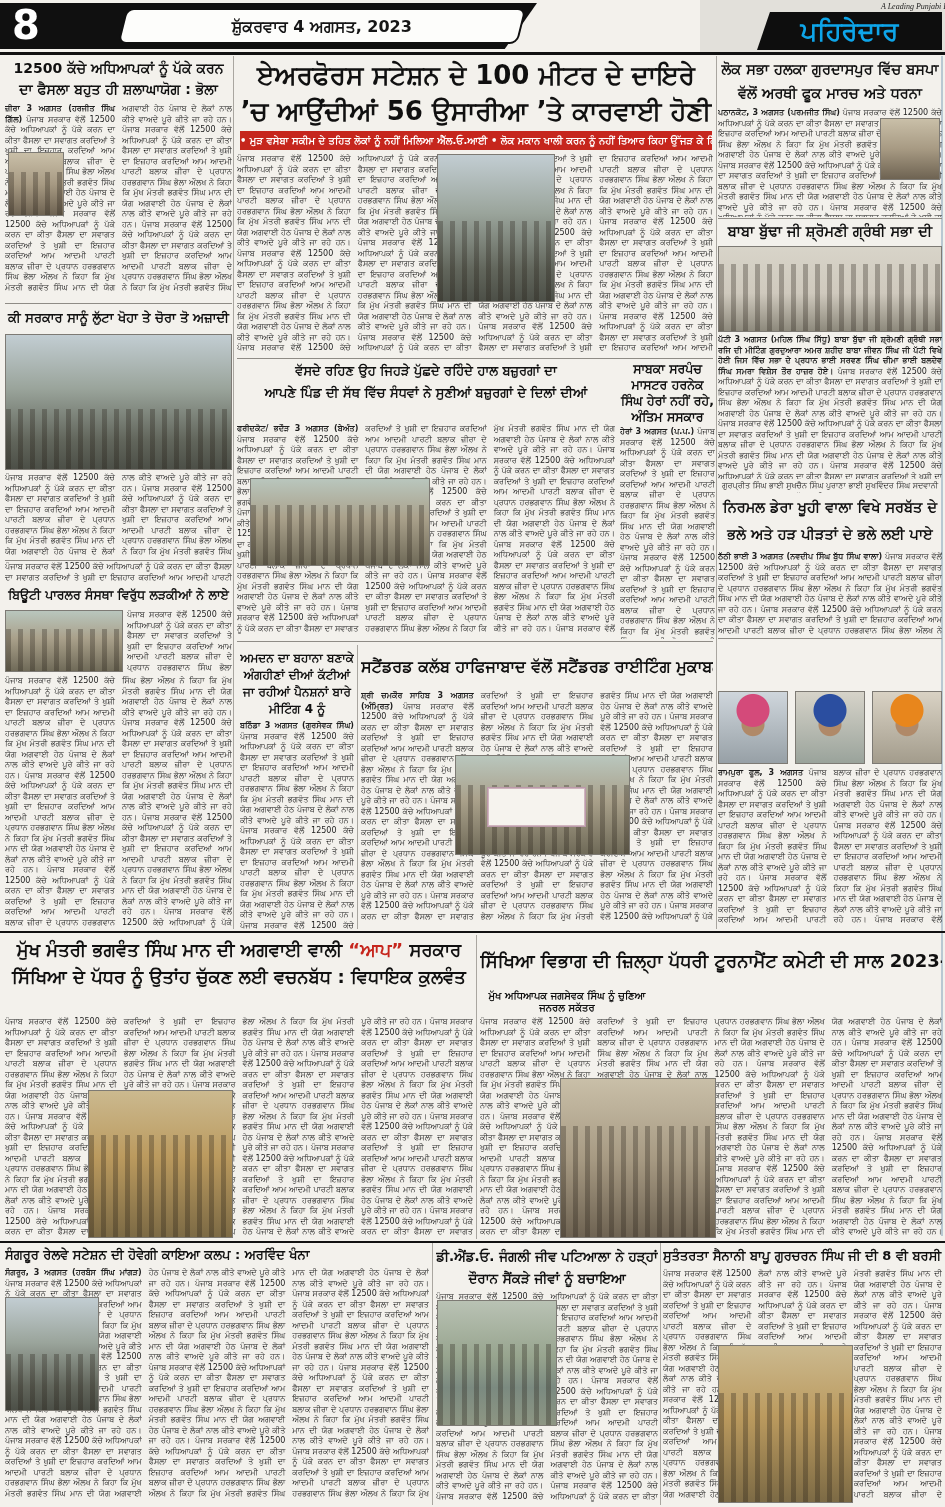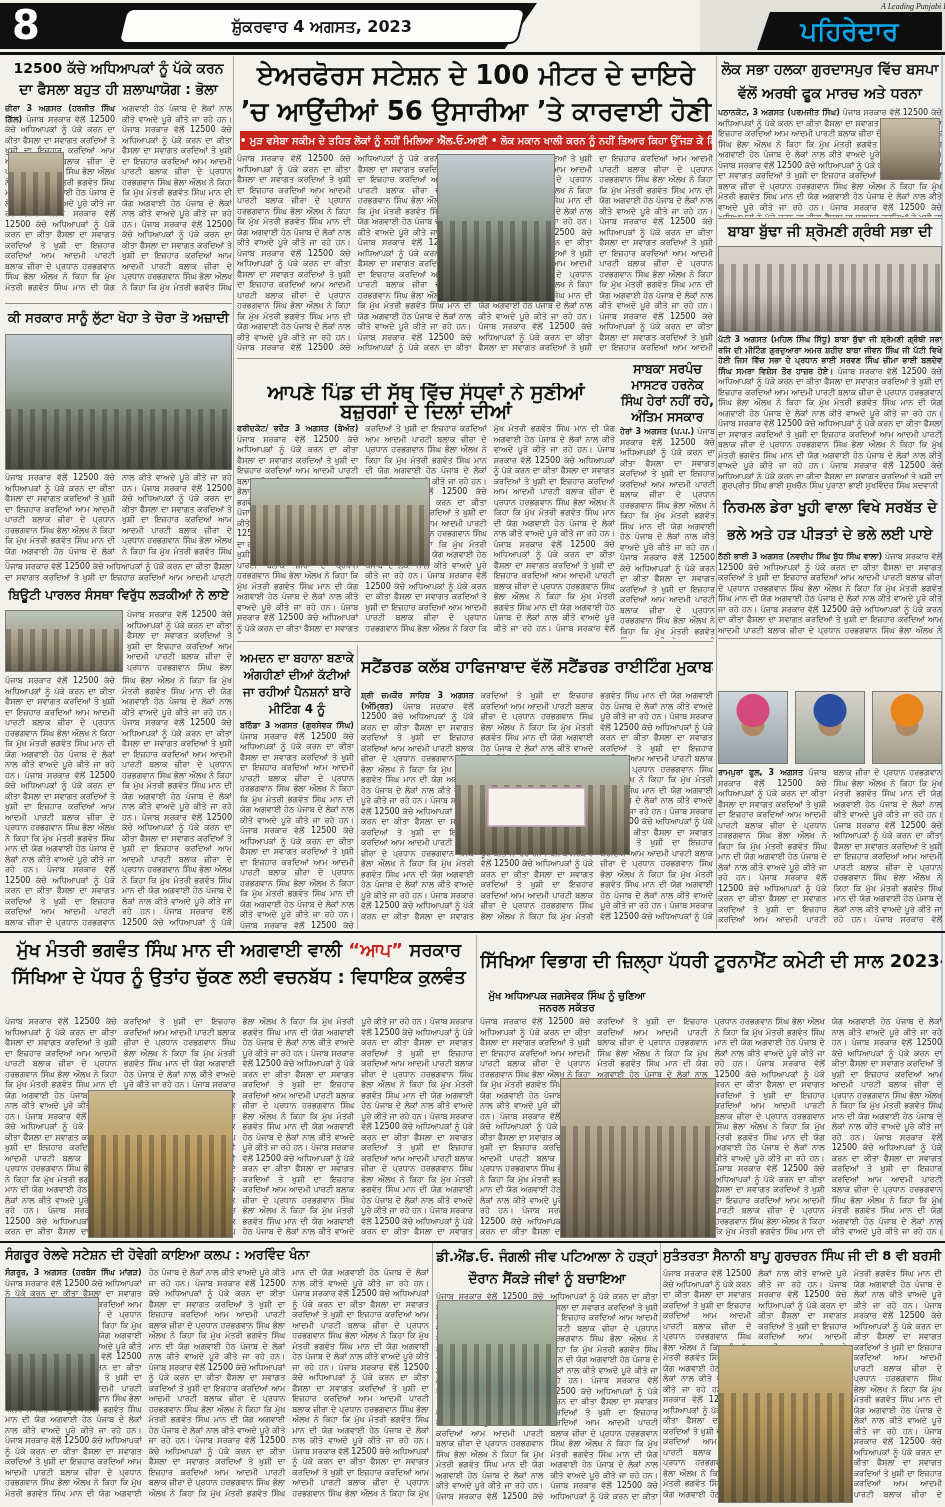--- a/index.html
+++ b/index.html
@@ -96,21 +96,22 @@
   <div class="abs body-txt cols2" style="left:5px;top:676px;width:227px;height:253px"><span> ਪੰਜਾਬ ਸਰਕਾਰ ਵੱਲੋਂ 12500 ਕੱਚੇ ਅਧਿਆਪਕਾਂ ਨੂੰ ਪੱਕੇ ਕਰਨ ਦਾ ਕੀਤਾ ਫੈਸਲਾ ਦਾ ਸਵਾਗਤ ਕਰਦਿਆਂ ਤੇ ਖੁਸ਼ੀ ਦਾ ਇਜ਼ਹਾਰ ਕਰਦਿਆਂ ਆਮ ਆਦਮੀ ਪਾਰਟੀ ਬਲਾਕ ਜ਼ੀਰਾ ਦੇ ਪ੍ਰਧਾਨ ਹਰਭਗਵਾਨ ਸਿੰਘ ਭੋਲਾ ਔਲਖ ਨੇ ਕਿਹਾ ਕਿ ਮੁੱਖ ਮੰਤਰੀ ਭਗਵੰਤ ਸਿੰਘ ਮਾਨ ਦੀ ਯੋਗ ਅਗਵਾਈ ਹੇਠ ਪੰਜਾਬ ਦੇ ਲੋਕਾਂ ਨਾਲ ਕੀਤੇ ਵਾਅਦੇ ਪੂਰੇ ਕੀਤੇ ਜਾ ਰਹੇ ਹਨ। ਪੰਜਾਬ ਸਰਕਾਰ ਵੱਲੋਂ 12500 ਕੱਚੇ ਅਧਿਆਪਕਾਂ ਨੂੰ ਪੱਕੇ ਕਰਨ ਦਾ ਕੀਤਾ ਫੈਸਲਾ ਦਾ ਸਵਾਗਤ ਕਰਦਿਆਂ ਤੇ ਖੁਸ਼ੀ ਦਾ ਇਜ਼ਹਾਰ ਕਰਦਿਆਂ ਆਮ ਆਦਮੀ ਪਾਰਟੀ ਬਲਾਕ ਜ਼ੀਰਾ ਦੇ ਪ੍ਰਧਾਨ ਹਰਭਗਵਾਨ ਸਿੰਘ ਭੋਲਾ ਔਲਖ ਨੇ ਕਿਹਾ ਕਿ ਮੁੱਖ ਮੰਤਰੀ ਭਗਵੰਤ ਸਿੰਘ ਮਾਨ ਦੀ ਯੋਗ ਅਗਵਾਈ ਹੇਠ ਪੰਜਾਬ ਦੇ ਲੋਕਾਂ ਨਾਲ ਕੀਤੇ ਵਾਅਦੇ ਪੂਰੇ ਕੀਤੇ ਜਾ ਰਹੇ ਹਨ। ਪੰਜਾਬ ਸਰਕਾਰ ਵੱਲੋਂ 12500 ਕੱਚੇ ਅਧਿਆਪਕਾਂ ਨੂੰ ਪੱਕੇ ਕਰਨ ਦਾ ਕੀਤਾ ਫੈਸਲਾ ਦਾ ਸਵਾਗਤ ਕਰਦਿਆਂ ਤੇ ਖੁਸ਼ੀ ਦਾ ਇਜ਼ਹਾਰ ਕਰਦਿਆਂ ਆਮ ਆਦਮੀ ਪਾਰਟੀ ਬਲਾਕ ਜ਼ੀਰਾ ਦੇ ਪ੍ਰਧਾਨ ਹਰਭਗਵਾਨ ਸਿੰਘ ਭੋਲਾ ਔਲਖ ਨੇ ਕਿਹਾ ਕਿ ਮੁੱਖ ਮੰਤਰੀ ਭਗਵੰਤ ਸਿੰਘ ਮਾਨ ਦੀ ਯੋਗ ਅਗਵਾਈ ਹੇਠ ਪੰਜਾਬ ਦੇ ਲੋਕਾਂ ਨਾਲ ਕੀਤੇ ਵਾਅਦੇ ਪੂਰੇ ਕੀਤੇ ਜਾ ਰਹੇ ਹਨ। ਪੰਜਾਬ ਸਰਕਾਰ ਵੱਲੋਂ 12500 ਕੱਚੇ ਅਧਿਆਪਕਾਂ ਨੂੰ ਪੱਕੇ ਕਰਨ ਦਾ ਕੀਤਾ ਫੈਸਲਾ ਦਾ ਸਵਾਗਤ ਕਰਦਿਆਂ ਤੇ ਖੁਸ਼ੀ ਦਾ ਇਜ਼ਹਾਰ ਕਰਦਿਆਂ ਆਮ ਆਦਮੀ ਪਾਰਟੀ ਬਲਾਕ ਜ਼ੀਰਾ ਦੇ ਪ੍ਰਧਾਨ ਹਰਭਗਵਾਨ ਸਿੰਘ ਭੋਲਾ ਔਲਖ ਨੇ ਕਿਹਾ ਕਿ ਮੁੱਖ ਮੰਤਰੀ ਭਗਵੰਤ ਸਿੰਘ ਮਾਨ ਦੀ ਯੋਗ ਅਗਵਾਈ ਹੇਠ ਪੰਜਾਬ ਦੇ ਲੋਕਾਂ ਨਾਲ ਕੀਤੇ ਵਾਅਦੇ ਪੂਰੇ ਕੀਤੇ ਜਾ ਰਹੇ ਹਨ। ਪੰਜਾਬ ਸਰਕਾਰ ਵੱਲੋਂ 12500 ਕੱਚੇ ਅਧਿਆਪਕਾਂ ਨੂੰ ਪੱਕੇ ਕਰਨ ਦਾ ਕੀਤਾ ਫੈਸਲਾ ਦਾ ਸਵਾਗਤ ਕਰਦਿਆਂ ਤੇ ਖੁਸ਼ੀ ਦਾ ਇਜ਼ਹਾਰ ਕਰਦਿਆਂ ਆਮ ਆਦਮੀ ਪਾਰਟੀ ਬਲਾਕ ਜ਼ੀਰਾ ਦੇ ਪ੍ਰਧਾਨ ਹਰਭਗਵਾਨ ਸਿੰਘ ਭੋਲਾ ਔਲਖ ਨੇ ਕਿਹਾ ਕਿ ਮੁੱਖ ਮੰਤਰੀ ਭਗਵੰਤ ਸਿੰਘ ਮਾਨ ਦੀ ਯੋਗ ਅਗਵਾਈ ਹੇਠ ਪੰਜਾਬ ਦੇ ਲੋਕਾਂ ਨਾਲ ਕੀਤੇ ਵਾਅਦੇ ਪੂਰੇ ਕੀਤੇ ਜਾ ਰਹੇ ਹਨ। ਪੰਜਾਬ ਸਰਕਾਰ ਵੱਲੋਂ 12500 ਕੱਚੇ ਅਧਿਆਪਕਾਂ ਨੂੰ ਪੱਕੇ ਕਰਨ ਦਾ ਕੀਤਾ ਫੈਸਲਾ ਦਾ ਸਵਾਗਤ ਕਰਦਿਆਂ ਤੇ ਖੁਸ਼ੀ ਦਾ ਇਜ਼ਹਾਰ ਕਰਦਿਆਂ ਆਮ ਆਦਮੀ ਪਾਰਟੀ ਬਲਾਕ ਜ਼ੀਰਾ ਦੇ ਪ੍ਰਧਾਨ ਹਰਭਗਵਾਨ ਸਿੰਘ ਭੋਲਾ ਔਲਖ ਨੇ ਕਿਹਾ ਕਿ ਮੁੱਖ ਮੰਤਰੀ ਭਗਵੰਤ ਸਿੰਘ ਮਾਨ ਦੀ ਯੋਗ ਅਗਵਾਈ ਹੇਠ ਪੰਜਾਬ ਦੇ ਲੋਕਾਂ ਨਾਲ ਕੀਤੇ ਵਾਅਦੇ ਪੂਰੇ ਕੀਤੇ ਜਾ ਰਹੇ ਹਨ। ਪੰਜਾਬ ਸਰਕਾਰ ਵੱਲੋਂ 12500 ਕੱਚੇ ਅਧਿਆਪਕਾਂ ਨੂੰ ਪੱਕੇ ਕਰਨ ਦਾ ਕੀਤਾ ਫੈਸਲਾ ਦਾ ਸਵਾਗਤ ਕਰਦਿਆਂ ਤੇ ਖੁਸ਼ੀ ਦਾ ਇਜ਼ਹਾਰ ਕਰਦਿਆਂ ਆਮ ਆਦਮੀ ਪਾਰਟੀ ਬਲਾਕ ਜ਼ੀਰਾ ਦੇ ਪ੍ਰਧਾਨ ਹਰਭਗਵਾਨ ਸਿੰਘ ਭੋਲਾ ਔਲਖ ਨੇ ਕਿਹਾ ਕਿ ਮੁੱਖ ਮੰਤਰੀ ਭਗਵੰਤ ਸਿੰਘ ਮਾਨ ਦੀ ਯੋਗ ਅਗਵਾਈ ਹੇਠ ਪੰਜਾਬ ਦੇ ਲੋਕਾਂ ਨਾਲ ਕੀਤੇ ਵਾਅਦੇ ਪੂਰੇ ਕੀਤੇ ਜਾ ਰਹੇ ਹਨ। ਪੰਜਾਬ ਸਰਕਾਰ ਵੱਲੋਂ 12500 ਕੱਚੇ ਅਧਿਆਪਕਾਂ ਨੂੰ ਪੱਕੇ ਕਰਨ ਦਾ ਕੀਤਾ ਫੈਸਲਾ ਦਾ ਸਵਾਗਤ ਕਰਦਿਆਂ ਤੇ ਖੁਸ਼ੀ ਦਾ ਇਜ਼ਹਾਰ ਕਰਦਿਆਂ ਆਮ ਆਦਮੀ ਪਾਰਟੀ ਬਲਾਕ ਜ਼ੀਰਾ ਦੇ ਪ੍ਰਧਾਨ ਹਰਭਗਵਾਨ ਸਿੰਘ ਭੋਲਾ ਔਲਖ ਨੇ ਕਿਹਾ ਕਿ ਮੁੱਖ ਮੰਤਰੀ ਭਗਵੰਤ ਸਿੰਘ ਮਾਨ ਦੀ ਯੋਗ ਅਗਵਾਈ ਹੇਠ ਪੰਜਾਬ ਦੇ ਲੋਕਾਂ ਨਾਲ ਕੀਤੇ ਵਾਅਦੇ ਪੂਰੇ ਕੀਤੇ ਜਾ ਰਹੇ ਹਨ।</span></div>
 
   <h1 class="abs hl" style="left:240px;top:57px;width:472px;height:72px;font-size:26px;line-height:36px">ਏਅਰਫੋਰਸ ਸਟੇਸ਼ਨ ਦੇ 100 ਮੀਟਰ ਦੇ ਦਾਇਰੇ ’ਚ ਆਉਂਦੀਆਂ 56 ਉਸਾਰੀਆ ’ਤੇ ਕਾਰਵਾਈ ਹੋਣੀ ਤੈਅ</h1>
   <div class="abs red-bar" style="left:240px;top:131px;width:472px;height:19px;font-size:10px;line-height:19px">• ਮੁੜ ਵਸੇਬਾ ਸਕੀਮ ਦੇ ਤਹਿਤ ਲੋਕਾਂ ਨੂੰ ਨਹੀਂ ਮਿਲਿਆ ਐੱਲ.ਓ.ਆਈ • ਲੋਕ ਮਕਾਨ ਖਾਲੀ ਕਰਨ ਨੂੰ ਨਹੀਂ ਤਿਆਰ ਕਿਹਾ ਉੱਜੜ ਕੇ ਕਿੱਥੇ ਜਾਵਾਂਗੇ</div>
   <div class="abs body-txt cols4" style="left:237px;top:154px;width:476px;height:202px"><span> ਪੰਜਾਬ ਸਰਕਾਰ ਵੱਲੋਂ 12500 ਕੱਚੇ ਅਧਿਆਪਕਾਂ ਨੂੰ ਪੱਕੇ ਕਰਨ ਦਾ ਕੀਤਾ ਫੈਸਲਾ ਦਾ ਸਵਾਗਤ ਕਰਦਿਆਂ ਤੇ ਖੁਸ਼ੀ ਦਾ ਇਜ਼ਹਾਰ ਕਰਦਿਆਂ ਆਮ ਆਦਮੀ ਪਾਰਟੀ ਬਲਾਕ ਜ਼ੀਰਾ ਦੇ ਪ੍ਰਧਾਨ ਹਰਭਗਵਾਨ ਸਿੰਘ ਭੋਲਾ ਔਲਖ ਨੇ ਕਿਹਾ ਕਿ ਮੁੱਖ ਮੰਤਰੀ ਭਗਵੰਤ ਸਿੰਘ ਮਾਨ ਦੀ ਯੋਗ ਅਗਵਾਈ ਹੇਠ ਪੰਜਾਬ ਦੇ ਲੋਕਾਂ ਨਾਲ ਕੀਤੇ ਵਾਅਦੇ ਪੂਰੇ ਕੀਤੇ ਜਾ ਰਹੇ ਹਨ। ਪੰਜਾਬ ਸਰਕਾਰ ਵੱਲੋਂ 12500 ਕੱਚੇ ਅਧਿਆਪਕਾਂ ਨੂੰ ਪੱਕੇ ਕਰਨ ਦਾ ਕੀਤਾ ਫੈਸਲਾ ਦਾ ਸਵਾਗਤ ਕਰਦਿਆਂ ਤੇ ਖੁਸ਼ੀ ਦਾ ਇਜ਼ਹਾਰ ਕਰਦਿਆਂ ਆਮ ਆਦਮੀ ਪਾਰਟੀ ਬਲਾਕ ਜ਼ੀਰਾ ਦੇ ਪ੍ਰਧਾਨ ਹਰਭਗਵਾਨ ਸਿੰਘ ਭੋਲਾ ਔਲਖ ਨੇ ਕਿਹਾ ਕਿ ਮੁੱਖ ਮੰਤਰੀ ਭਗਵੰਤ ਸਿੰਘ ਮਾਨ ਦੀ ਯੋਗ ਅਗਵਾਈ ਹੇਠ ਪੰਜਾਬ ਦੇ ਲੋਕਾਂ ਨਾਲ ਕੀਤੇ ਵਾਅਦੇ ਪੂਰੇ ਕੀਤੇ ਜਾ ਰਹੇ ਹਨ। ਪੰਜਾਬ ਸਰਕਾਰ ਵੱਲੋਂ 12500 ਕੱਚੇ ਅਧਿਆਪਕਾਂ ਨੂੰ ਪੱਕੇ ਕਰਨ ਦਾ ਕੀਤਾ ਫੈਸਲਾ ਦਾ ਸਵਾਗਤ ਕਰਦਿਆਂ ਤੇ ਖੁਸ਼ੀ ਦਾ ਇਜ਼ਹਾਰ ਕਰਦਿਆਂ ਆਮ ਆਦਮੀ ਪਾਰਟੀ ਬਲਾਕ ਜ਼ੀਰਾ ਦੇ ਪ੍ਰਧਾਨ ਹਰਭਗਵਾਨ ਸਿੰਘ ਭੋਲਾ ਔਲਖ ਨੇ ਕਿਹਾ ਕਿ ਮੁੱਖ ਮੰਤਰੀ ਭਗਵੰਤ ਸਿੰਘ ਮਾਨ ਦੀ ਯੋਗ ਅਗਵਾਈ ਹੇਠ ਪੰਜਾਬ ਦੇ ਲੋਕਾਂ ਨਾਲ ਕੀਤੇ ਵਾਅਦੇ ਪੂਰੇ ਕੀਤੇ ਜਾ ਰਹੇ ਹਨ। ਪੰਜਾਬ ਸਰਕਾਰ ਵੱਲੋਂ 12500 ਕੱਚੇ ਅਧਿਆਪਕਾਂ ਨੂੰ ਪੱਕੇ ਕਰਨ ਦਾ ਕੀਤਾ ਫੈਸਲਾ ਦਾ ਸਵਾਗਤ ਕਰਦਿਆਂ ਤੇ ਖੁਸ਼ੀ ਦਾ ਇਜ਼ਹਾਰ ਕਰਦਿਆਂ ਆਮ ਆਦਮੀ ਪਾਰਟੀ ਬਲਾਕ ਜ਼ੀਰਾ ਦੇ ਪ੍ਰਧਾਨ ਹਰਭਗਵਾਨ ਸਿੰਘ ਭੋਲਾ ਔਲਖ ਨੇ ਕਿਹਾ ਕਿ ਮੁੱਖ ਮੰਤਰੀ ਭਗਵੰਤ ਸਿੰਘ ਮਾਨ ਦੀ ਯੋਗ ਅਗਵਾਈ ਹੇਠ ਪੰਜਾਬ ਦੇ ਲੋਕਾਂ ਨਾਲ ਕੀਤੇ ਵਾਅਦੇ ਪੂਰੇ ਕੀਤੇ ਜਾ ਰਹੇ ਹਨ। ਪੰਜਾਬ ਸਰਕਾਰ ਵੱਲੋਂ 12500 ਕੱਚੇ ਅਧਿਆਪਕਾਂ ਨੂੰ ਪੱਕੇ ਕਰਨ ਦਾ ਕੀਤਾ ਫੈਸਲਾ ਦਾ ਸਵਾਗਤ ਕਰਦਿਆਂ ਤੇ ਖੁਸ਼ੀ ਦਾ ਇਜ਼ਹਾਰ ਕਰਦਿਆਂ ਆਮ ਆਦਮੀ ਪਾਰਟੀ ਬਲਾਕ ਜ਼ੀਰਾ ਦੇ ਪ੍ਰਧਾਨ ਹਰਭਗਵਾਨ ਸਿੰਘ ਭੋਲਾ ਔਲਖ ਨੇ ਕਿਹਾ ਕਿ ਮੁੱਖ ਮੰਤਰੀ ਭਗਵੰਤ ਸਿੰਘ ਮਾਨ ਦੀ ਯੋਗ ਅਗਵਾਈ ਹੇਠ ਪੰਜਾਬ ਦੇ ਲੋਕਾਂ ਨਾਲ ਕੀਤੇ ਵਾਅਦੇ ਪੂਰੇ ਕੀਤੇ ਜਾ ਰਹੇ ਹਨ। ਪੰਜਾਬ ਸਰਕਾਰ ਵੱਲੋਂ 12500 ਕੱਚੇ ਅਧਿਆਪਕਾਂ ਨੂੰ ਪੱਕੇ ਕਰਨ ਦਾ ਕੀਤਾ ਫੈਸਲਾ ਦਾ ਸਵਾਗਤ ਕਰਦਿਆਂ ਤੇ ਖੁਸ਼ੀ ਦਾ ਇਜ਼ਹਾਰ ਕਰਦਿਆਂ ਆਮ ਆਦਮੀ ਪਾਰਟੀ ਬਲਾਕ ਜ਼ੀਰਾ ਦੇ ਪ੍ਰਧਾਨ ਹਰਭਗਵਾਨ ਸਿੰਘ ਭੋਲਾ ਔਲਖ ਨੇ ਕਿਹਾ ਕਿ ਮੁੱਖ ਮੰਤਰੀ ਭਗਵੰਤ ਸਿੰਘ ਮਾਨ ਦੀ ਯੋਗ ਅਗਵਾਈ ਹੇਠ ਪੰਜਾਬ ਦੇ ਲੋਕਾਂ ਨਾਲ ਕੀਤੇ ਵਾਅਦੇ ਪੂਰੇ ਕੀਤੇ ਜਾ ਰਹੇ ਹਨ। ਪੰਜਾਬ ਸਰਕਾਰ ਵੱਲੋਂ 12500 ਕੱਚੇ ਅਧਿਆਪਕਾਂ ਨੂੰ ਪੱਕੇ ਕਰਨ ਦਾ ਕੀਤਾ ਫੈਸਲਾ ਦਾ ਸਵਾਗਤ ਕਰਦਿਆਂ ਤੇ ਖੁਸ਼ੀ ਦਾ ਇਜ਼ਹਾਰ ਕਰਦਿਆਂ ਆਮ ਆਦਮੀ ਪਾਰਟੀ ਬਲਾਕ ਜ਼ੀਰਾ ਦੇ ਪ੍ਰਧਾਨ ਹਰਭਗਵਾਨ ਸਿੰਘ ਭੋਲਾ ਔਲਖ ਨੇ ਕਿਹਾ ਕਿ ਮੁੱਖ ਮੰਤਰੀ ਭਗਵੰਤ ਸਿੰਘ ਮਾਨ ਦੀ ਯੋਗ ਅਗਵਾਈ ਹੇਠ ਪੰਜਾਬ ਦੇ ਲੋਕਾਂ ਨਾਲ ਕੀਤੇ ਵਾਅਦੇ ਪੂਰੇ ਕੀਤੇ ਜਾ ਰਹੇ ਹਨ। ਪੰਜਾਬ ਸਰਕਾਰ ਵੱਲੋਂ 12500 ਕੱਚੇ ਅਧਿਆਪਕਾਂ ਨੂੰ ਪੱਕੇ ਕਰਨ ਦਾ ਕੀਤਾ ਫੈਸਲਾ ਦਾ ਸਵਾਗਤ ਕਰਦਿਆਂ ਤੇ ਖੁਸ਼ੀ ਦਾ ਇਜ਼ਹਾਰ ਕਰਦਿਆਂ ਆਮ ਆਦਮੀ ਪਾਰਟੀ ਬਲਾਕ ਜ਼ੀਰਾ ਦੇ ਪ੍ਰਧਾਨ ਹਰਭਗਵਾਨ ਸਿੰਘ ਭੋਲਾ ਔਲਖ ਨੇ ਕਿਹਾ ਕਿ ਮੁੱਖ ਮੰਤਰੀ ਭਗਵੰਤ ਸਿੰਘ ਮਾਨ ਦੀ ਯੋਗ ਅਗਵਾਈ ਹੇਠ ਪੰਜਾਬ ਦੇ ਲੋਕਾਂ ਨਾਲ ਕੀਤੇ ਵਾਅਦੇ ਪੂਰੇ ਕੀਤੇ ਜਾ ਰਹੇ ਹਨ। ਪੰਜਾਬ ਸਰਕਾਰ ਵੱਲੋਂ 12500 ਕੱਚੇ ਅਧਿਆਪਕਾਂ ਨੂੰ ਪੱਕੇ ਕਰਨ ਦਾ ਕੀਤਾ ਫੈਸਲਾ ਦਾ ਸਵਾਗਤ ਕਰਦਿਆਂ ਤੇ ਖੁਸ਼ੀ ਦਾ ਇਜ਼ਹਾਰ ਕਰਦਿਆਂ ਆਮ ਆਦਮੀ ਪਾਰਟੀ ਬਲਾਕ ਜ਼ੀਰਾ ਦੇ ਪ੍ਰਧਾਨ ਹਰਭਗਵਾਨ ਸਿੰਘ ਭੋਲਾ ਔਲਖ ਨੇ ਕਿਹਾ ਕਿ ਮੁੱਖ ਮੰਤਰੀ ਭਗਵੰਤ ਸਿੰਘ ਮਾਨ ਦੀ ਯੋਗ ਅਗਵਾਈ ਹੇਠ ਪੰਜਾਬ ਦੇ ਲੋਕਾਂ ਨਾਲ ਕੀਤੇ ਵਾਅਦੇ ਪੂਰੇ ਕੀਤੇ ਜਾ ਰਹੇ ਹਨ। ਪੰਜਾਬ ਸਰਕਾਰ ਵੱਲੋਂ 12500 ਕੱਚੇ ਅਧਿਆਪਕਾਂ ਨੂੰ ਪੱਕੇ ਕਰਨ ਦਾ ਕੀਤਾ ਫੈਸਲਾ ਦਾ ਸਵਾਗਤ ਕਰਦਿਆਂ ਤੇ ਖੁਸ਼ੀ ਦਾ ਇਜ਼ਹਾਰ ਕਰਦਿਆਂ ਆਮ ਆਦਮੀ ਪਾਰਟੀ ਬਲਾਕ ਜ਼ੀਰਾ ਦੇ ਪ੍ਰਧਾਨ ਹਰਭਗਵਾਨ ਸਿੰਘ ਭੋਲਾ ਔਲਖ ਨੇ ਕਿਹਾ ਕਿ ਮੁੱਖ ਮੰਤਰੀ ਭਗਵੰਤ ਸਿੰਘ ਮਾਨ ਦੀ ਯੋਗ ਅਗਵਾਈ ਹੇਠ ਪੰਜਾਬ ਦੇ ਲੋਕਾਂ ਨਾਲ ਕੀਤੇ ਵਾਅਦੇ ਪੂਰੇ ਕੀਤੇ ਜਾ ਰਹੇ ਹਨ।</span></div>
   <div class="abs photo ph-street" style="left:437px;top:154px;width:118px;height:148px;z-index:2">
       <div class="crowd-ol" style="inset:45% 0 0 0"></div>
     </div>
   <div class="abs hrule" style="left:237px;top:358px;width:476px"></div>
 
-  <h2 class="abs hl" style="left:237px;top:383px;width:378px;height:38px;font-size:20px;line-height:19px">ਆਪਣੇ ਪਿੰਡ ਦੀ ਸੱਥ ਵਿੱਚ ਸੰਧਵਾਂ ਨੇ ਸੁਣੀਆਂ ਬਜ਼ੁਰਗਾਂ ਦੇ ਦਿਲਾਂ ਦੀਆਂ</h2>
+  <div class="abs kicker" style="left:237px;top:361px;width:378px;height:21px;font-size:13px;line-height:20px">ਵੱਸਦੇ ਰਹਿਣ ਉਹ ਜਿਹੜੇ ਪੁੱਛਦੇ ਰਹਿੰਦੇ ਹਾਲ ਬਜ਼ੁਰਗਾਂ ਦਾ</div>
+  <h2 class="abs hl" style="left:237px;top:383px;width:378px;height:38px;font-size:13px;line-height:19px">ਆਪਣੇ ਪਿੰਡ ਦੀ ਸੱਥ ਵਿੱਚ ਸੰਧਵਾਂ ਨੇ ਸੁਣੀਆਂ ਬਜ਼ੁਰਗਾਂ ਦੇ ਦਿਲਾਂ ਦੀਆਂ</h2>
   <div class="abs body-txt cols3" style="left:237px;top:424px;width:378px;height:216px">
     <span class="byline">ਫਰੀਦਕੋਟ/ ਭਦੌੜ 3 ਅਗਸਤ (ਬੇਅੰਤ)</span>
     <span> ਪੰਜਾਬ ਸਰਕਾਰ ਵੱਲੋਂ 12500 ਕੱਚੇ ਅਧਿਆਪਕਾਂ ਨੂੰ ਪੱਕੇ ਕਰਨ ਦਾ ਕੀਤਾ ਫੈਸਲਾ ਦਾ ਸਵਾਗਤ ਕਰਦਿਆਂ ਤੇ ਖੁਸ਼ੀ ਦਾ ਇਜ਼ਹਾਰ ਕਰਦਿਆਂ ਆਮ ਆਦਮੀ ਪਾਰਟੀ ਬਲਾਕ ਜ਼ੀਰਾ ਦੇ ਪ੍ਰਧਾਨ ਹਰਭਗਵਾਨ ਸਿੰਘ ਭੋਲਾ ਔਲਖ ਨੇ ਕਿਹਾ ਕਿ ਮੁੱਖ ਮੰਤਰੀ ਭਗਵੰਤ ਸਿੰਘ ਮਾਨ ਦੀ ਯੋਗ ਅਗਵਾਈ ਹੇਠ ਪੰਜਾਬ ਦੇ ਲੋਕਾਂ ਨਾਲ ਕੀਤੇ ਵਾਅਦੇ ਪੂਰੇ ਕੀਤੇ ਜਾ ਰਹੇ ਹਨ। ਪੰਜਾਬ ਸਰਕਾਰ ਵੱਲੋਂ 12500 ਕੱਚੇ ਅਧਿਆਪਕਾਂ ਨੂੰ ਪੱਕੇ ਕਰਨ ਦਾ ਕੀਤਾ ਫੈਸਲਾ ਦਾ ਸਵਾਗਤ ਕਰਦਿਆਂ ਤੇ ਖੁਸ਼ੀ ਦਾ ਇਜ਼ਹਾਰ ਕਰਦਿਆਂ ਆਮ ਆਦਮੀ ਪਾਰਟੀ ਬਲਾਕ ਜ਼ੀਰਾ ਦੇ ਪ੍ਰਧਾਨ ਹਰਭਗਵਾਨ ਸਿੰਘ ਭੋਲਾ ਔਲਖ ਨੇ ਕਿਹਾ ਕਿ ਮੁੱਖ ਮੰਤਰੀ ਭਗਵੰਤ ਸਿੰਘ ਮਾਨ ਦੀ ਯੋਗ ਅਗਵਾਈ ਹੇਠ ਪੰਜਾਬ ਦੇ ਲੋਕਾਂ ਨਾਲ ਕੀਤੇ ਵਾਅਦੇ ਪੂਰੇ ਕੀਤੇ ਜਾ ਰਹੇ ਹਨ। ਪੰਜਾਬ ਸਰਕਾਰ ਵੱਲੋਂ 12500 ਕੱਚੇ ਅਧਿਆਪਕਾਂ ਨੂੰ ਪੱਕੇ ਕਰਨ ਦਾ ਕੀਤਾ ਫੈਸਲਾ ਦਾ ਸਵਾਗਤ ਕਰਦਿਆਂ ਤੇ ਖੁਸ਼ੀ ਦਾ ਇਜ਼ਹਾਰ ਕਰਦਿਆਂ ਆਮ ਆਦਮੀ ਪਾਰਟੀ ਬਲਾਕ ਜ਼ੀਰਾ ਦੇ ਪ੍ਰਧਾਨ ਹਰਭਗਵਾਨ ਸਿੰਘ ਭੋਲਾ ਔਲਖ ਨੇ ਕਿਹਾ ਕਿ ਮੁੱਖ ਮੰਤਰੀ ਭਗਵੰਤ ਸਿੰਘ ਮਾਨ ਦੀ ਯੋਗ ਅਗਵਾਈ ਹੇਠ ਪੰਜਾਬ ਦੇ ਲੋਕਾਂ ਨਾਲ ਕੀਤੇ ਵਾਅਦੇ ਪੂਰੇ ਕੀਤੇ ਜਾ ਰਹੇ ਹਨ। ਪੰਜਾਬ ਸਰਕਾਰ ਵੱਲੋਂ 12500 ਕੱਚੇ ਅਧਿਆਪਕਾਂ ਨੂੰ ਪੱਕੇ ਕਰਨ ਦਾ ਕੀਤਾ ਫੈਸਲਾ ਦਾ ਸਵਾਗਤ ਕਰਦਿਆਂ ਤੇ ਖੁਸ਼ੀ ਦਾ ਇਜ਼ਹਾਰ ਕਰਦਿਆਂ ਆਮ ਆਦਮੀ ਪਾਰਟੀ ਬਲਾਕ ਜ਼ੀਰਾ ਦੇ ਪ੍ਰਧਾਨ ਹਰਭਗਵਾਨ ਸਿੰਘ ਭੋਲਾ ਔਲਖ ਨੇ ਕਿਹਾ ਕਿ ਮੁੱਖ ਮੰਤਰੀ ਭਗਵੰਤ ਸਿੰਘ ਮਾਨ ਦੀ ਯੋਗ ਅਗਵਾਈ ਹੇਠ ਪੰਜਾਬ ਦੇ ਲੋਕਾਂ ਨਾਲ ਕੀਤੇ ਵਾਅਦੇ ਪੂਰੇ ਕੀਤੇ ਜਾ ਰਹੇ ਹਨ। ਪੰਜਾਬ ਸਰਕਾਰ ਵੱਲੋਂ 12500 ਕੱਚੇ ਅਧਿਆਪਕਾਂ ਨੂੰ ਪੱਕੇ ਕਰਨ ਦਾ ਕੀਤਾ ਫੈਸਲਾ ਦਾ ਸਵਾਗਤ ਕਰਦਿਆਂ ਤੇ ਖੁਸ਼ੀ ਦਾ ਇਜ਼ਹਾਰ ਕਰਦਿਆਂ ਆਮ ਆਦਮੀ ਪਾਰਟੀ ਬਲਾਕ ਜ਼ੀਰਾ ਦੇ ਪ੍ਰਧਾਨ ਹਰਭਗਵਾਨ ਸਿੰਘ ਭੋਲਾ ਔਲਖ ਨੇ ਕਿਹਾ ਕਿ ਮੁੱਖ ਮੰਤਰੀ ਭਗਵੰਤ ਸਿੰਘ ਮਾਨ ਦੀ ਯੋਗ ਅਗਵਾਈ ਹੇਠ ਪੰਜਾਬ ਦੇ ਲੋਕਾਂ ਨਾਲ ਕੀਤੇ ਵਾਅਦੇ ਪੂਰੇ ਕੀਤੇ ਜਾ ਰਹੇ ਹਨ। ਪੰਜਾਬ ਸਰਕਾਰ ਵੱਲੋਂ 12500 ਕੱਚੇ ਅਧਿਆਪਕਾਂ ਨੂੰ ਪੱਕੇ ਕਰਨ ਦਾ ਕੀਤਾ ਫੈਸਲਾ ਦਾ ਸਵਾਗਤ ਕਰਦਿਆਂ ਤੇ ਖੁਸ਼ੀ ਦਾ ਇਜ਼ਹਾਰ ਕਰਦਿਆਂ ਆਮ ਆਦਮੀ ਪਾਰਟੀ ਬਲਾਕ ਜ਼ੀਰਾ ਦੇ ਪ੍ਰਧਾਨ ਹਰਭਗਵਾਨ ਸਿੰਘ ਭੋਲਾ ਔਲਖ ਨੇ ਕਿਹਾ ਕਿ ਮੁੱਖ ਮੰਤਰੀ ਭਗਵੰਤ ਸਿੰਘ ਮਾਨ ਦੀ ਯੋਗ ਅਗਵਾਈ ਹੇਠ ਪੰਜਾਬ ਦੇ ਲੋਕਾਂ ਨਾਲ ਕੀਤੇ ਵਾਅਦੇ ਪੂਰੇ ਕੀਤੇ ਜਾ ਰਹੇ ਹਨ। ਪੰਜਾਬ ਸਰਕਾਰ ਵੱਲੋਂ 12500 ਕੱਚੇ ਅਧਿਆਪਕਾਂ ਨੂੰ ਪੱਕੇ ਕਰਨ ਦਾ ਕੀਤਾ ਫੈਸਲਾ ਦਾ ਸਵਾਗਤ ਕਰਦਿਆਂ ਤੇ ਖੁਸ਼ੀ ਦਾ ਇਜ਼ਹਾਰ ਕਰਦਿਆਂ ਆਮ ਆਦਮੀ ਪਾਰਟੀ ਬਲਾਕ ਜ਼ੀਰਾ ਦੇ ਪ੍ਰਧਾਨ ਹਰਭਗਵਾਨ ਸਿੰਘ ਭੋਲਾ ਔਲਖ ਨੇ ਕਿਹਾ ਕਿ ਮੁੱਖ ਮੰਤਰੀ ਭਗਵੰਤ ਸਿੰਘ ਮਾਨ ਦੀ ਯੋਗ ਅਗਵਾਈ ਹੇਠ ਪੰਜਾਬ ਦੇ ਲੋਕਾਂ ਨਾਲ ਕੀਤੇ ਵਾਅਦੇ ਪੂਰੇ ਕੀਤੇ ਜਾ ਰਹੇ ਹਨ। ਪੰਜਾਬ ਸਰਕਾਰ ਵੱਲੋਂ 12500 ਕੱਚੇ ਅਧਿਆਪਕਾਂ ਨੂੰ ਪੱਕੇ ਕਰਨ ਦਾ ਕੀਤਾ ਫੈਸਲਾ ਦਾ ਸਵਾਗਤ ਕਰਦਿਆਂ ਤੇ ਖੁਸ਼ੀ ਦਾ ਇਜ਼ਹਾਰ ਕਰਦਿਆਂ ਆਮ ਆਦਮੀ ਪਾਰਟੀ ਬਲਾਕ ਜ਼ੀਰਾ ਦੇ ਪ੍ਰਧਾਨ ਹਰਭਗਵਾਨ ਸਿੰਘ ਭੋਲਾ ਔਲਖ ਨੇ ਕਿਹਾ ਕਿ ਮੁੱਖ ਮੰਤਰੀ ਭਗਵੰਤ ਸਿੰਘ ਮਾਨ ਦੀ ਯੋਗ ਅਗਵਾਈ ਹੇਠ ਪੰਜਾਬ ਦੇ ਲੋਕਾਂ ਨਾਲ ਕੀਤੇ ਵਾਅਦੇ ਪੂਰੇ ਕੀਤੇ ਜਾ ਰਹੇ ਹਨ।</span>
   </div>
   <div class="abs photo ph-outdoor" style="left:250px;top:478px;width:180px;height:88px;z-index:2">
       <div class="crowd-ol"></div>
     </div>
 
   <h2 class="abs hl" style="left:620px;top:361px;width:95px;height:64px;font-size:12.5px;line-height:16px">ਸਾਬਕਾ ਸਰਪੰਚ ਮਾਸਟਰ ਹਰਨੇਕ ਸਿੰਘ ਹੇਰਾਂ ਨਹੀਂ ਰਹੇ, ਅੰਤਿਮ ਸਸਕਾਰ ਅੱਜ</h2>
   <div class="abs body-txt" style="left:620px;top:427px;width:95px;height:212px">

